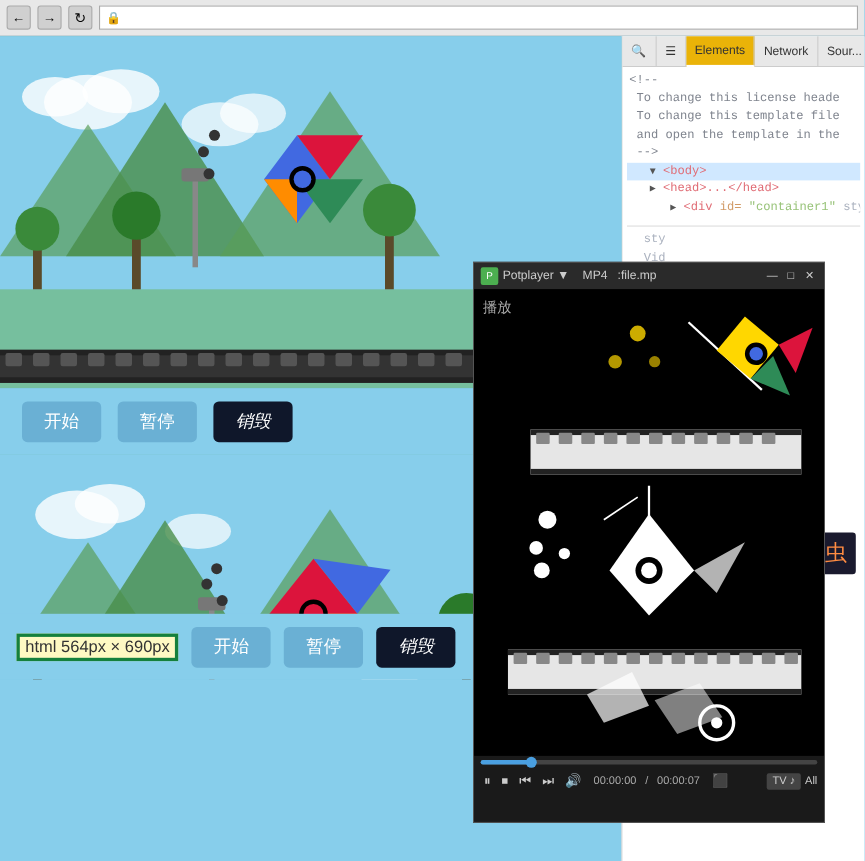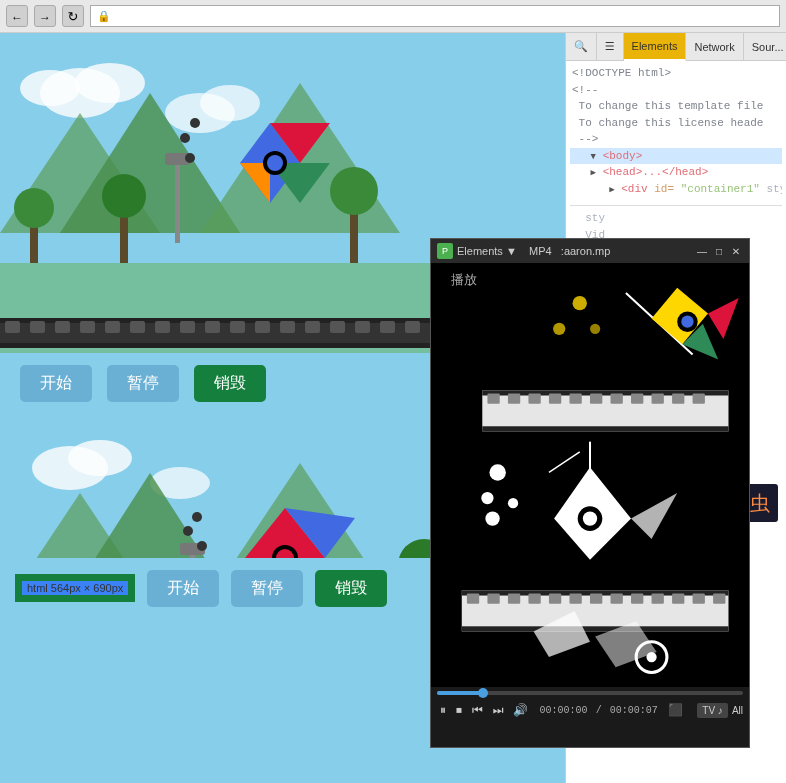--- a/index.html
+++ b/index.html
@@ -81,21 +81,21 @@
     .ctrl-btn {
       padding: 8px 20px;
       border: none;
       border-radius: 5px;
       font-size: 16px;
       cursor: pointer;
       color: white;
     }
     .btn-start { background: #6AB0D4; }
     .btn-pause { background: #6AB0D4; }
-    .btn-destroy { background: #15803d; }
+    .btn-destroy { background: #0f172a; font-style: italic; }
 
     
     .devtools {
       width: 221px;
       height: 751px;
       background: #fff;
       border-left: 1px solid #ccc;
       display: flex;
       flex-direction: column;
       font-family: 'Courier New', monospace;
@@ -228,21 +228,20 @@
     .media-btn {
       color: #ccc;
       font-size: 12px;
       cursor: pointer;
       padding: 2px 3px;
     }
     .time-display {
       color: #aaa;
       font-size: 10px;
       margin-left: 4px;
-      font-family: Liberation Mono, monospace;
     }
     .tv-btn {
       margin-left: auto;
       background: #444;
       color: #ccc;
       font-size: 10px;
       padding: 2px 5px;
       border-radius: 2px;
       cursor: pointer;
     }
@@ -250,21 +249,21 @@
       background: none;
       color: #ccc;
       font-size: 10px;
       cursor: pointer;
     }
 
     
     .playing-label {
       position: absolute;
       top: 8px;
-      left: 20px;
+      left: 8px;
       color: #aaa;
       font-size: 13px;
       font-family: Liberation Mono, monospace;
       z-index: 5;
     }
 
     
     .scene-svg {
       position: absolute;
       top: 0; left: 0;
@@ -279,23 +278,23 @@
       width: 565px;
       height: 60px;
       background: #87CEEB;
       display: flex;
       align-items: center;
       padding: 0 15px;
       gap: 12px;
       z-index: 10;
     }
     .status-tag {
-      background: #3b82f6;
-      border: 7px solid #15803d;
-      font-size: 11px;
+      background: #fef9c3;
+      border: 3px solid #15803d;
+      font-size: 15px;
       padding: 1px 5px;
       color: #333;
     }
 
     
     .refresh-icon { font-size: 13px; }
   </style>
 </head>
 <body>
 
@@ -467,30 +466,30 @@
       <div class="devtools-tab">
         <span>Network</span>
       </div>
       <div class="devtools-tab">
         <span>Sour...</span>
       </div>
     </div>
 
     <div class="devtools-content">
       <div class="dt-line">
-        <span class="dt-comment">&lt;!DOCTYPE html&gt;</span>
-      </div>
-      <div class="dt-line">
         <span class="dt-comment">&lt;!--</span>
       </div>
       <div class="dt-line">
+        <span class="dt-comment">&nbsp;To change this license heade</span>
+      </div>
+      <div class="dt-line">
         <span class="dt-comment">&nbsp;To change this template file</span>
       </div>
       <div class="dt-line">
-        <span class="dt-comment">&nbsp;To change this license heade</span>
+        <span class="dt-comment">&nbsp;and open the template in the</span>
       </div>
       <div class="dt-line">
         <span class="dt-comment">&nbsp;--&gt;</span>
       </div>
       <div class="dt-line dt-selected">
         <span class="dt-indent"></span>
         <span class="dt-triangle">▼</span>
         <span class="dt-tag"> &lt;body&gt;</span>
       </div>
       <div class="dt-line">
@@ -536,25 +535,25 @@
         </div>
       </div>
     </div>
   </div>
 
   <div class="potplayer">
 
     <div class="potplayer-titlebar">
       <div class="potplayer-logo">P</div>
       <span class="potplayer-title">
-        <span>Elements ▼</span>
+        <span>Potplayer ▼</span>
         &nbsp;&nbsp;
         <span>MP4</span>
         &nbsp;
-        <span>:aaron.mp</span>
+        <span>:file.mp</span>
       </span>
       <div class="potplayer-title-controls">
         <div class="title-ctrl-btn">—</div>
         <div class="title-ctrl-btn">□</div>
         <div class="title-ctrl-btn">✕</div>
       </div>
     </div>
 
     <div class="potplayer-video">
       <span class="playing-label">播放</span>

